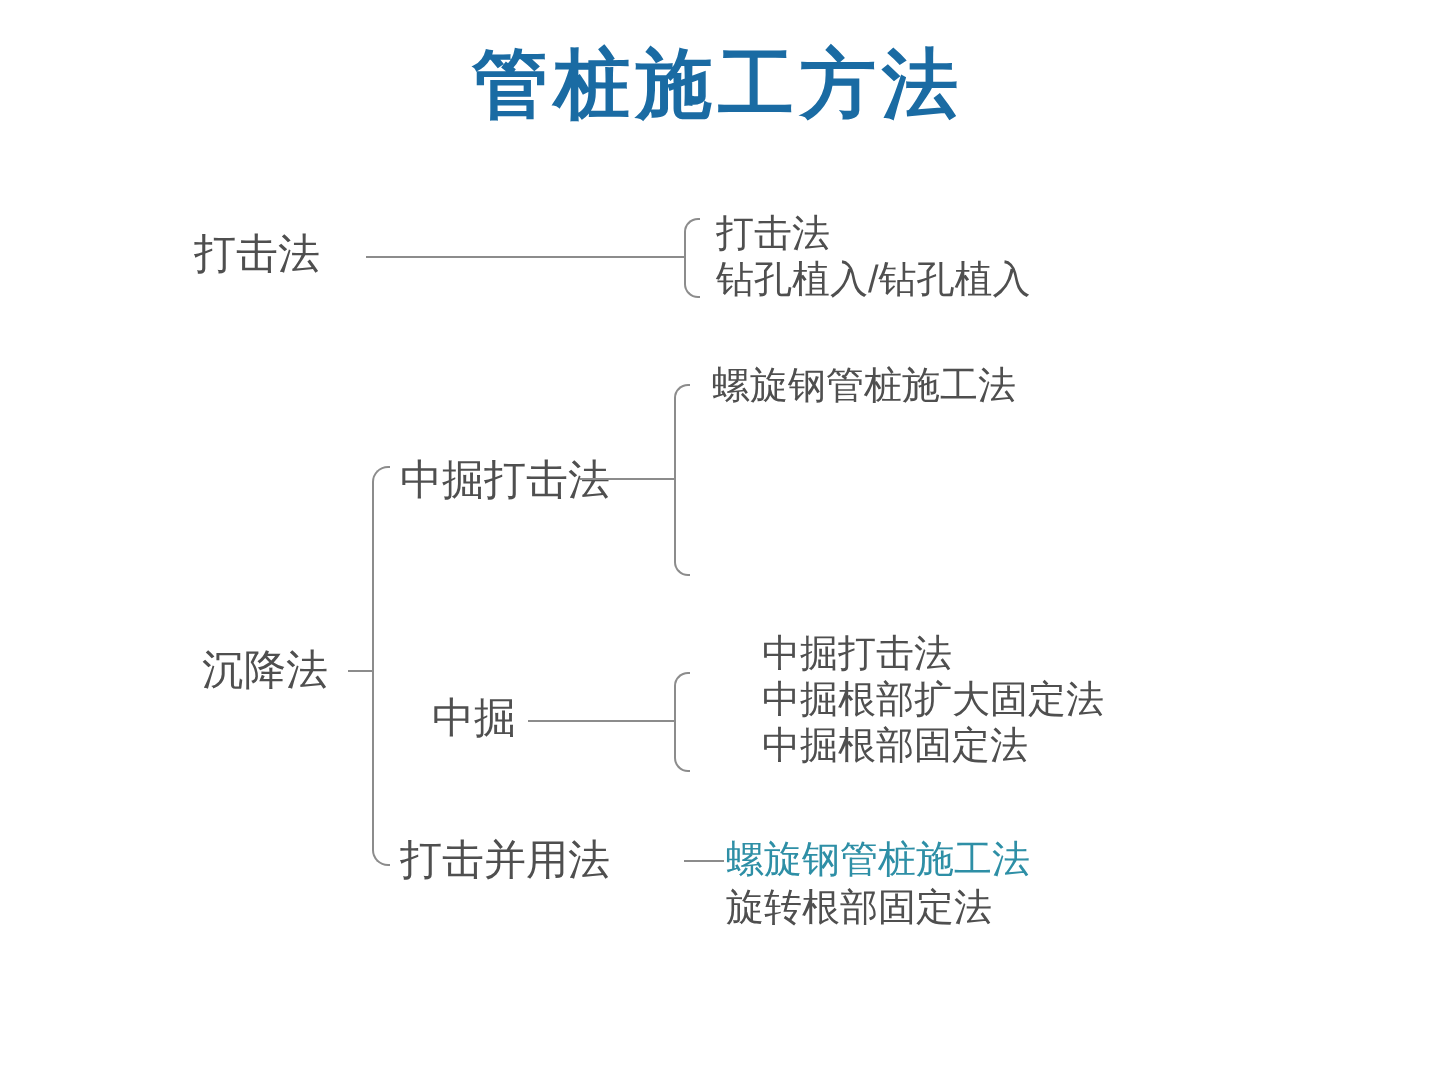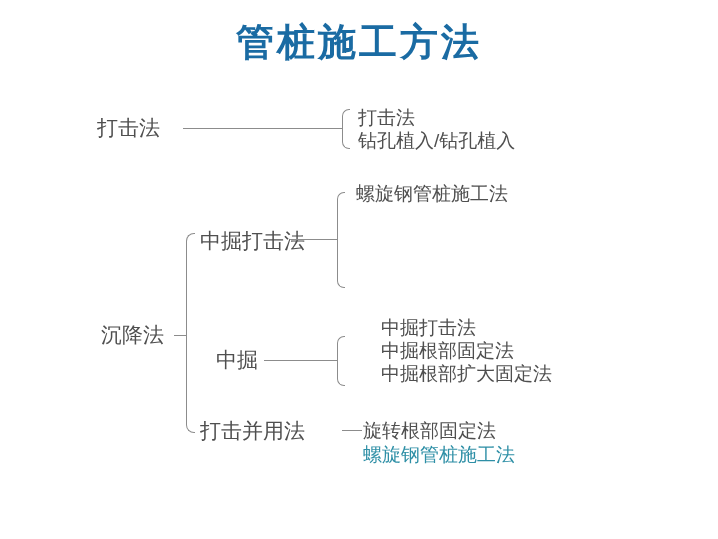--- a/index.html
+++ b/index.html
@@ -70,22 +70,22 @@
     <span class="leaf">打击法</span>
     <span class="leaf">钻孔植入/钻孔植入</span>
   </div>
 
   <div class="leaf-group" style="left:356px;top:182px;">
     <span class="leaf">螺旋钢管桩施工法</span>
   </div>
 
   <div class="leaf-group" style="left:360px;top:316px;margin-left:21px;">
     <span class="leaf">中掘打击法</span>
+    <span class="leaf">中掘根部扩大固定法</span>
     <span class="leaf">中掘根部固定法</span>
-    <span class="leaf">中掘根部扩大固定法</span>
   </div>
 
   <div class="leaf-group lh24" style="left:363px;top:419px;">
+    <span class="leaf hl">螺旋钢管桩施工法</span>
     <span class="leaf">旋转根部固定法</span>
-    <span class="leaf hl">螺旋钢管桩施工法</span>
   </div>
 
 </div>
 
 </body></html>

